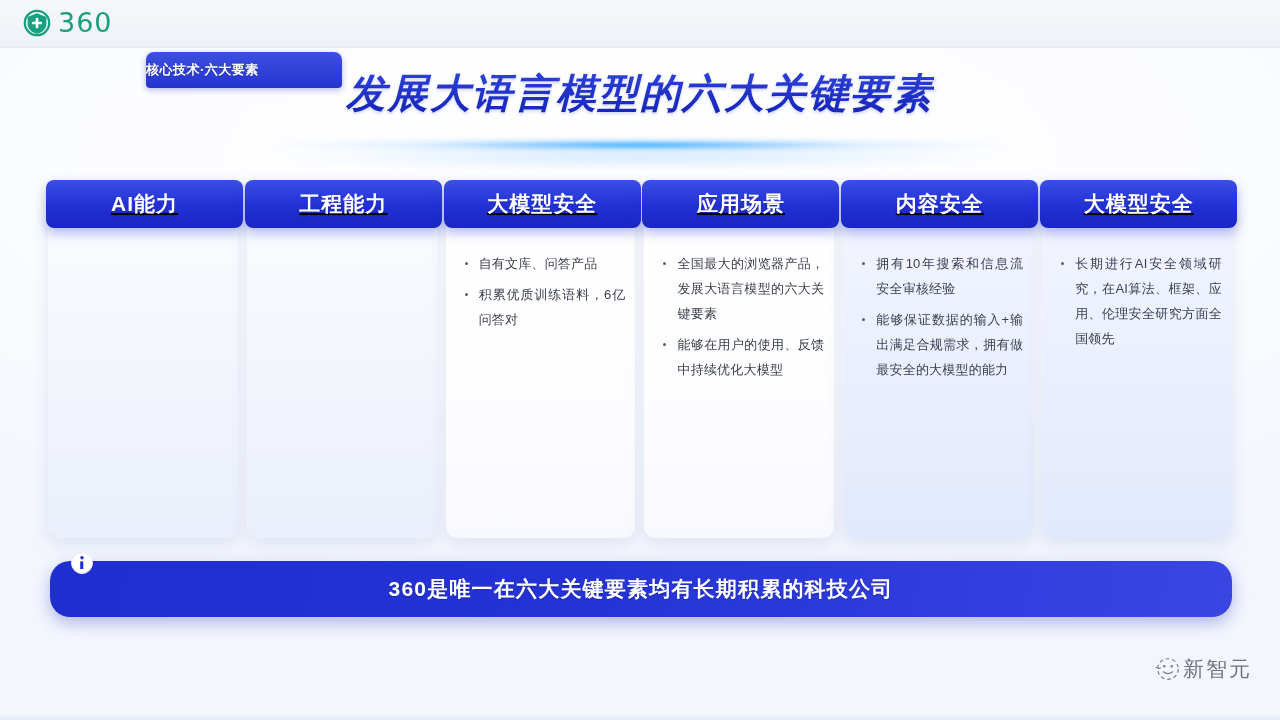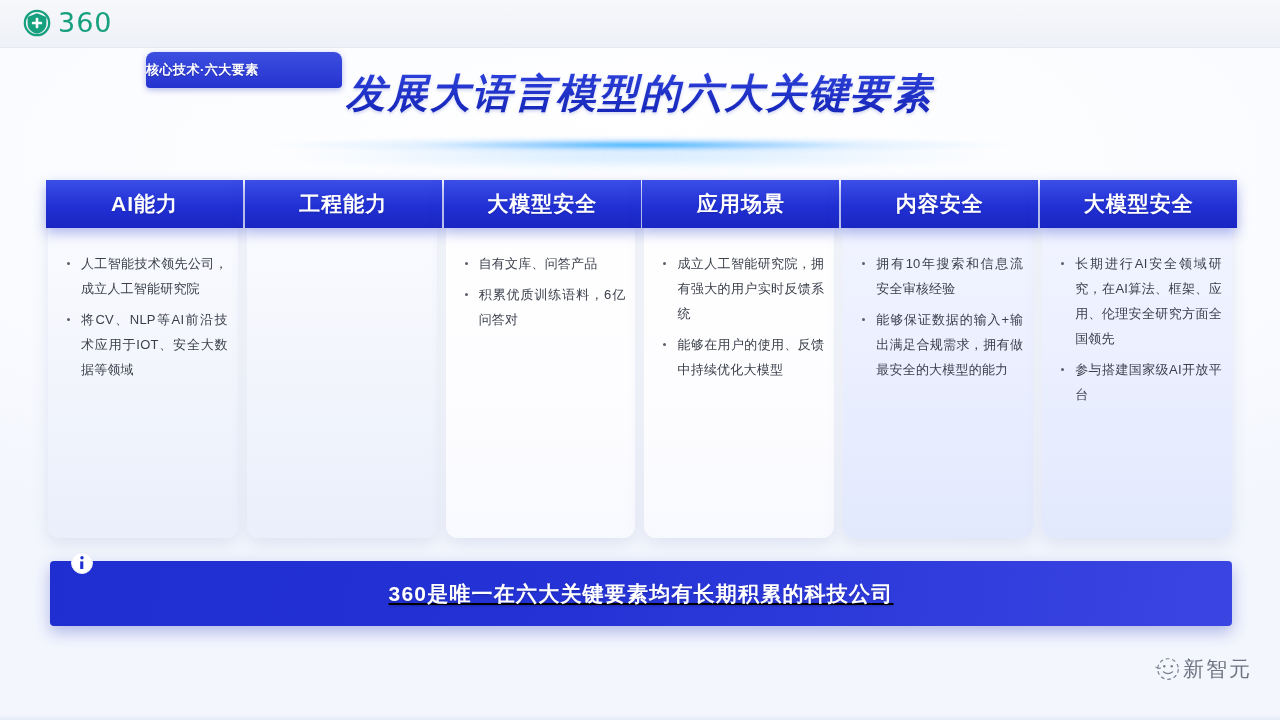--- a/index.html
+++ b/index.html
@@ -102,25 +102,26 @@
     box-shadow:0 6px 16px rgba(120,140,190,.18), 0 1px 0 rgba(255,255,255,.9) inset;
   }
   .card.light .card-body{
     background:linear-gradient(180deg,#ffffff 0%, #fdfdff 60%, #f8f9fe 100%);
   }
   .card.tinted .card-body{
     background:linear-gradient(180deg,#f3f5ff 0%, #e9eeff 60%, #e2e9fc 100%);
   }
   .card-head{
     position:absolute; left:-2px; top:0; width:197px; height:48px;
-    border-radius:0;
+    border-radius:8px;
     background:linear-gradient(180deg,#3b4ee6 0%, #2130d4 55%, #1a26c2 100%);
     display:flex; align-items:center; justify-content:center;
     box-shadow:0 5px 12px rgba(35,55,200,.35);
     z-index:2;
+    text-decoration:underline;
   }
   .card-title{
     color:#fff; font-size:21px; font-weight:bold; letter-spacing:1px;
     text-shadow:0 1px 2px rgba(0,0,0,.18);
   }
   .bullets{
     position:absolute; left:16px; right:10px; top:72px;
     list-style:none;
   }
   .bullets li{
@@ -136,25 +137,25 @@
   .bullets li::before{
     content:"";
     position:absolute; left:3px; top:10px;
     width:3px; height:3px; border-radius:50%;
     background:#5a5f6b;
   }
 
   
   .banner{
     position:absolute; left:50px; top:561px;
-    width:1182px; height:65px;
-    border-radius:4px;
+    width:1182px; height:56px;
+    border-radius:20px;
     background:linear-gradient(100deg,#1f2ed0 0%, #2533d6 45%, #3a45e2 100%);
     box-shadow:0 6px 16px rgba(35,50,190,.32);
-    display:flex; align-items:center; justify-content:center;text-decoration:underline;
+    display:flex; align-items:center; justify-content:center;
   }
   .banner-text{
     color:#ffffff; font-size:21px; font-weight:bold; letter-spacing:1.2px;
     text-shadow:0 1px 2px rgba(0,0,0,.22);
   }
   .info-badge{
     position:absolute; left:70px; top:551px;
     width:24px; height:24px; z-index:3;
   }
 
@@ -197,24 +198,20 @@
     <div class="title-glow"></div>
   </div>
 
   <div class="cards">
 
     <div class="card">
       <div class="card-body"></div>
       <div class="card-head">
         <span class="card-title">AI能力</span>
       </div>
-      <ul class="bullets">
-        <li>人工智能技术领先公司，成立人工智能研究院</li>
-        <li>将CV、NLP等AI前沿技术应用于IOT、安全大数据等领域</li>
-      </ul>
     </div>
 
     <div class="card">
       <div class="card-body"></div>
       <div class="card-head">
         <span class="card-title">工程能力</span>
       </div>
     </div>
 
     <div class="card light">
@@ -227,21 +224,21 @@
         <li>积累优质训练语料，6亿问答对</li>
       </ul>
     </div>
 
     <div class="card light">
       <div class="card-body"></div>
       <div class="card-head">
         <span class="card-title">应用场景</span>
       </div>
       <ul class="bullets">
-        <li>成立人工智能研究院，拥有强大的用户实时反馈系统</li>
+        <li>全国最大的浏览器产品，发展大语言模型的六大关键要素</li>
         <li>能够在用户的使用、反馈中持续优化大模型</li>
       </ul>
     </div>
 
     <div class="card tinted">
       <div class="card-body"></div>
       <div class="card-head">
         <span class="card-title">内容安全</span>
       </div>
       <ul class="bullets">
@@ -250,21 +247,20 @@
       </ul>
     </div>
 
     <div class="card tinted">
       <div class="card-body"></div>
       <div class="card-head">
         <span class="card-title">大模型安全</span>
       </div>
       <ul class="bullets">
         <li>长期进行AI安全领域研究，在AI算法、框架、应用、伦理安全研究方面全国领先</li>
-        <li>参与搭建国家级AI开放平台</li>
       </ul>
     </div>
 
   </div>
 
   <div class="banner">
     <span class="banner-text">360是唯一在六大关键要素均有长期积累的科技公司</span>
   </div>
   <svg class="info-badge" viewBox="0 0 24 24">
     <circle cx="12" cy="12" r="10.5" fill="#ffffff" stroke="#e9ecf6" stroke-width="1"></circle>

